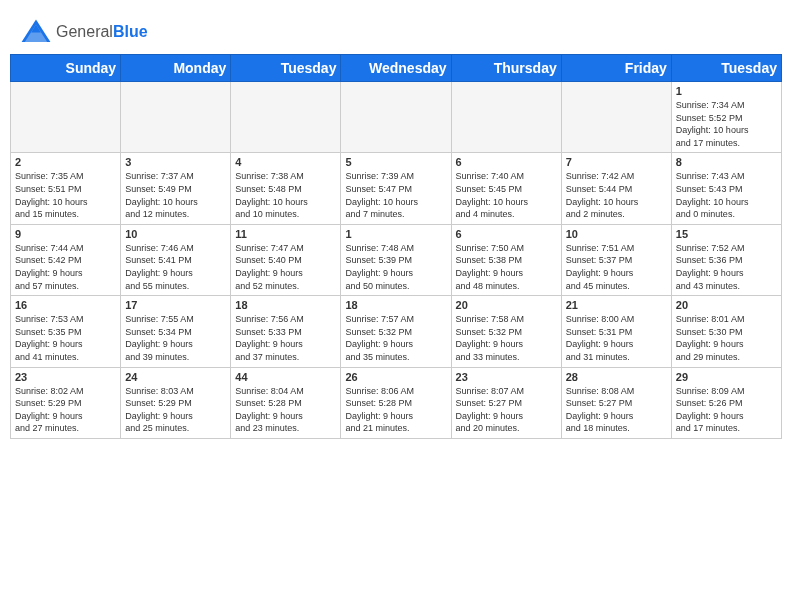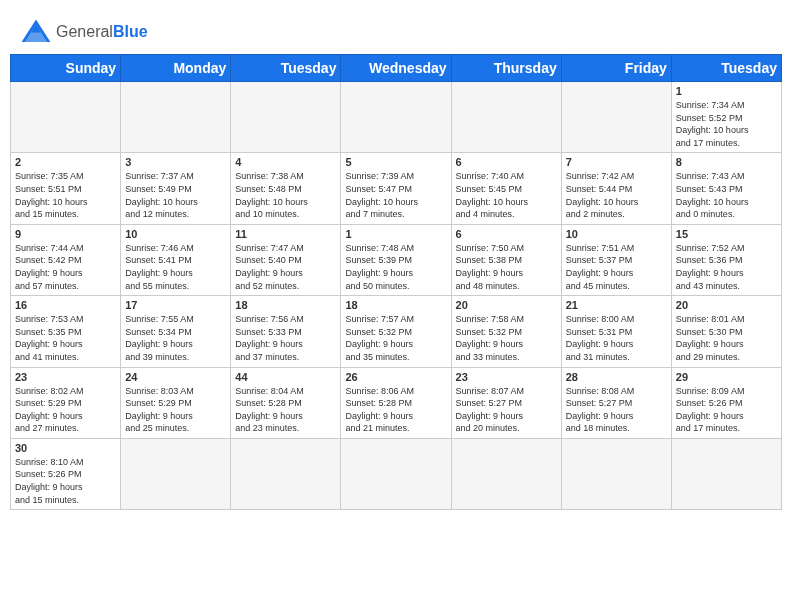--- a/index.html
+++ b/index.html
@@ -241,26 +241,14 @@
         </td>
         <td>
           <span class="day-number">28</span>
           <div class="day-info">Sunrise: 8:08 AM<br>Sunset: 5:27 PM<br>Daylight: 9 hours<br>and 18 minutes.</div>
         </td>
         <td>
           <span class="day-number">29</span>
           <div class="day-info">Sunrise: 8:09 AM<br>Sunset: 5:26 PM<br>Daylight: 9 hours<br>and 17 minutes.</div>
         </td>
       </tr>
-      <tr>
-        <td>
-          <span class="day-number">30</span>
-          <div class="day-info">Sunrise: 8:10 AM<br>Sunset: 5:26 PM<br>Daylight: 9 hours<br>and 15 minutes.</div>
-        </td>
-        <td class="last-row"></td>
-        <td class="last-row"></td>
-        <td class="last-row"></td>
-        <td class="last-row"></td>
-        <td class="last-row"></td>
-        <td class="last-row"></td>
-      </tr>
     </tbody>
 </table>
 
 </body></html>

